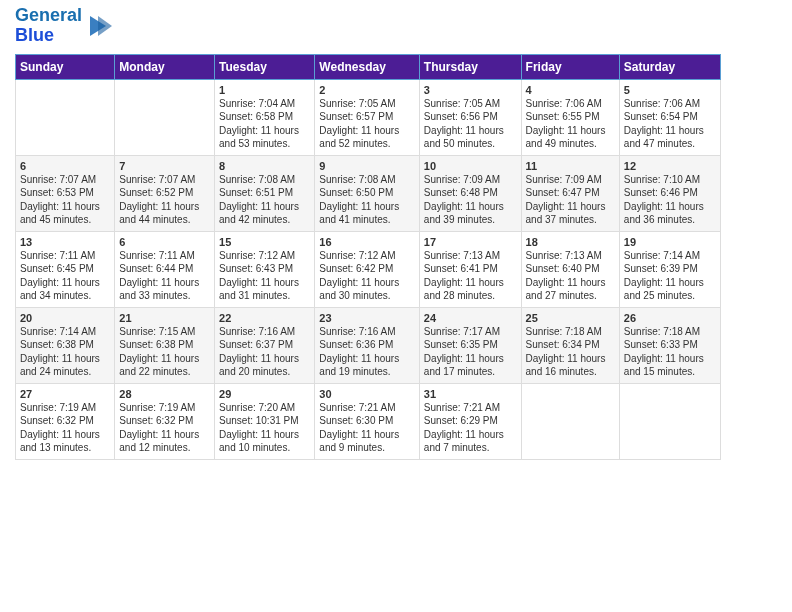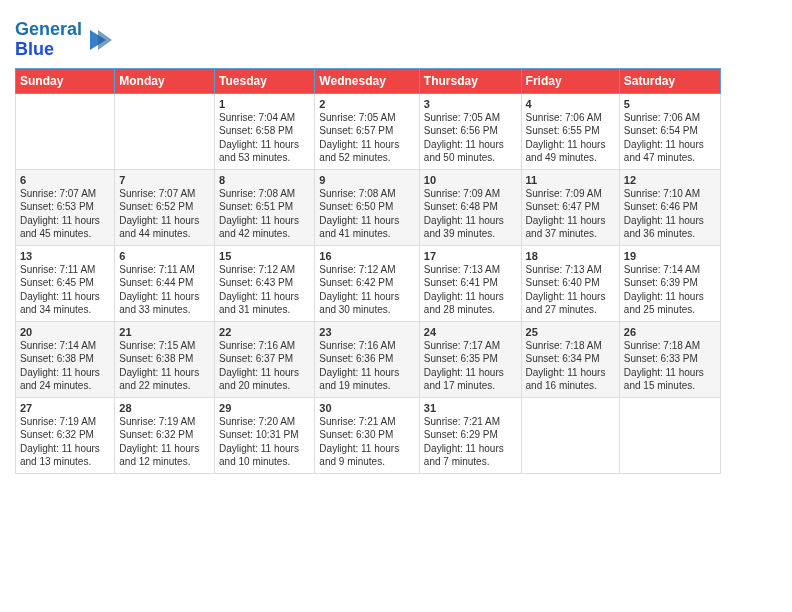--- a/index.html
+++ b/index.html
@@ -7,21 +7,21 @@
       font-family: Arial, sans-serif;
       background: #fff;
       width: 792px;
       height: 612px;
       overflow: hidden;
     }
     .page {
       width: 736px;
       min-height: 612px;
       background: #fff;
-      padding: 20px 15px 10px 15px;
+      padding: 6px 15px 10px 15px;
     }
     .header {
       display: flex;
       justify-content: space-between;
       align-items: flex-start;
       margin-bottom: 8px;
     }
     .logo {
       display: flex;
       align-items: center;
@@ -51,21 +51,21 @@
     .location-title {
       font-size: 15px;
       color: #555;
     }
     .calendar {
       width: 100%;
       border-collapse: collapse;
       border: 1px solid #ccc;
     }
     .calendar th {
-      background: #ef4444;
+      background: #4c1d95;
       color: #fff;
       font-size: 12px;
       font-weight: bold;
       padding: 5px 4px;
       text-align: left;
       border: 1px solid #5a9fd4;
     }
     .calendar td {
       vertical-align: top;
       padding: 4px 4px;

